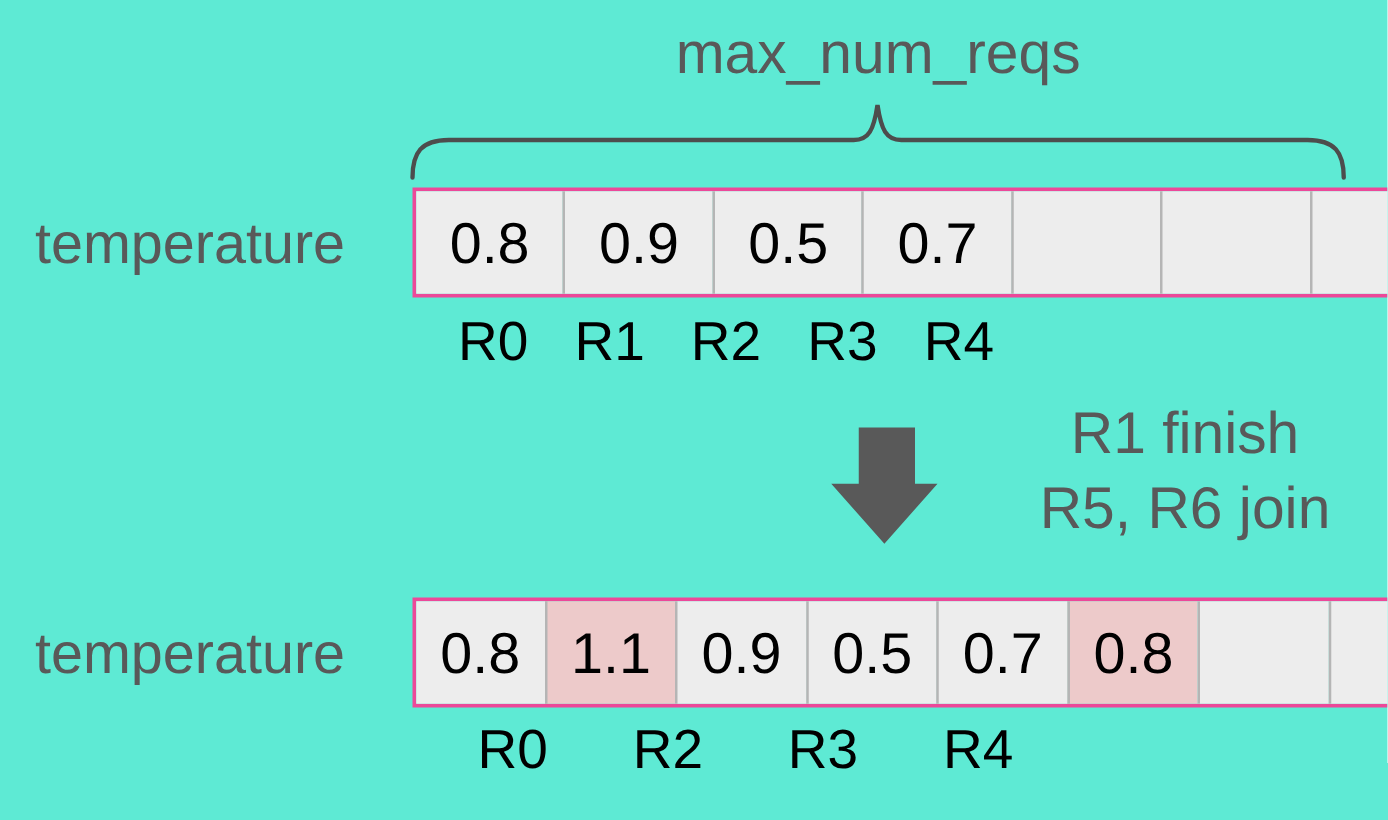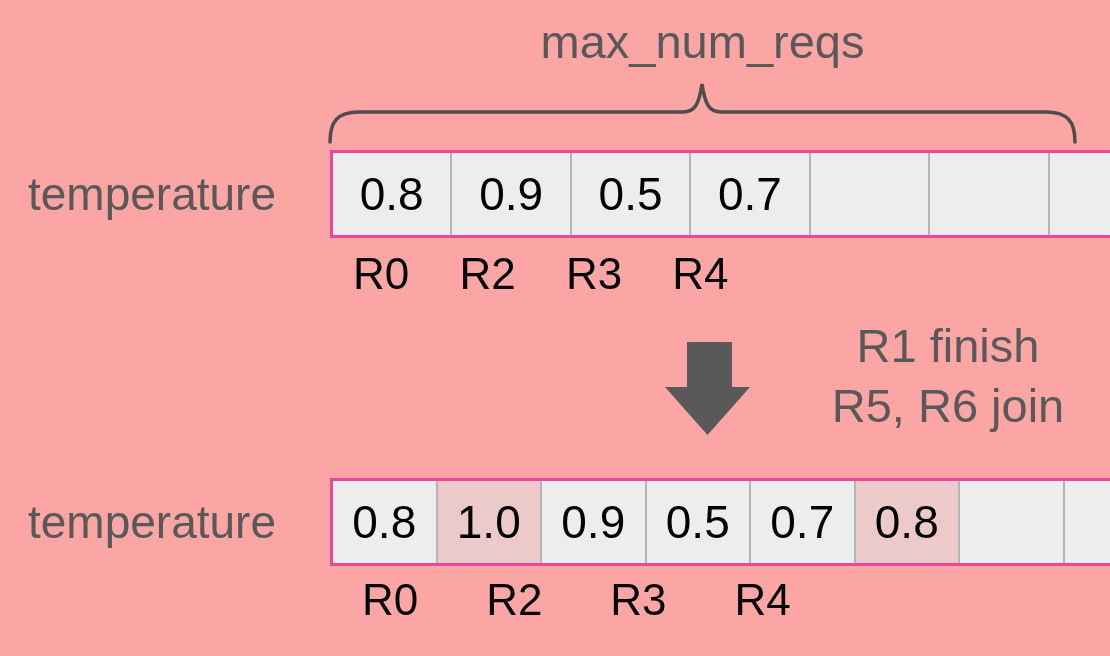--- a/index.html
+++ b/index.html
@@ -1,17 +1,17 @@
 <!DOCTYPE html>
 <html><head>
 <meta charset="utf-8">
 <style>
   html,body{margin:0;padding:0;background:#ffffff;}
   .canvas{
-    position:relative;width:1110px;height:656px;background:#fca5a5;
+    position:relative;width:1110px;height:656px;background:#5eead4;
     font-family:"Liberation Sans",sans-serif;overflow:hidden;
   }
   .brace-label{
     position:absolute;left:330px;top:14px;width:745px;
     text-align:center;font-size:47px;color:#595959;white-space:nowrap;
   }
   .brace-svg{position:absolute;left:325px;top:76px;}
   .temp-label{
     position:absolute;left:28px;width:300px;height:88px;
     display:flex;align-items:center;font-size:46px;color:#595959;white-space:nowrap;
@@ -25,21 +25,21 @@
   .a1{top:150px;}
   .a2{top:478px;}
   .cell{
     flex:1;display:flex;align-items:center;justify-content:center;
     background:#ededed;font-size:46px;color:#000000;
     border-left:2px solid #b5b5b5;overflow:hidden;
   }
   .cell:first-child{border-left:none;}
   .cell[data-hl="true"]{background:#edcaca;}
   .labels{
-    position:absolute;left:328px;width:745px;height:52px;display:flex;
+    position:absolute;left:348px;width:745px;height:52px;display:flex;
   }
   .l1{top:248px;}
   .l2{top:574px;}
   .labels span{
     flex:1;display:flex;align-items:center;justify-content:center;
     font-size:44px;color:#000000;white-space:nowrap;
   }
   .arrow-svg{position:absolute;left:660px;top:338px;}
   .note{
     position:absolute;left:768px;top:316px;width:360px;
@@ -67,20 +67,21 @@
     <div class="cell" data-hl="false">0.9</div>
     <div class="cell" data-hl="false">0.5</div>
     <div class="cell" data-hl="false">0.7</div>
     <div class="cell" data-hl="false"></div>
     <div class="cell" data-hl="false"></div>
     <div class="cell" data-hl="false"></div>
   </div>
 
   <div class="labels l1">
     <span>R0</span>
+    <span>R1</span>
     <span>R2</span>
     <span>R3</span>
     <span>R4</span>
     <span></span>
     <span></span>
     <span></span>
   </div>
 
   <svg class="arrow-svg" width="95" height="100" viewBox="0 0 95 100">
     <polygon points="27,4 72,4 72,49 90,49 47.5,97 5,49 27,49" fill="#595959"></polygon>
@@ -88,21 +89,21 @@
 
   <div class="note">
     <div>R1 finish</div>
     <div>R5, R6 join</div>
   </div>
 
   <div class="temp-label t2">temperature</div>
 
   <div class="array a2">
     <div class="cell" data-hl="false">0.8</div>
-    <div class="cell" data-hl="true">1.0</div>
+    <div class="cell" data-hl="true">1.1</div>
     <div class="cell" data-hl="false">0.9</div>
     <div class="cell" data-hl="false">0.5</div>
     <div class="cell" data-hl="false">0.7</div>
     <div class="cell" data-hl="true">0.8</div>
     <div class="cell" data-hl="false"></div>
     <div class="cell" data-hl="false"></div>
   </div>
 
   <div class="labels l2">
     <span>R0</span>

